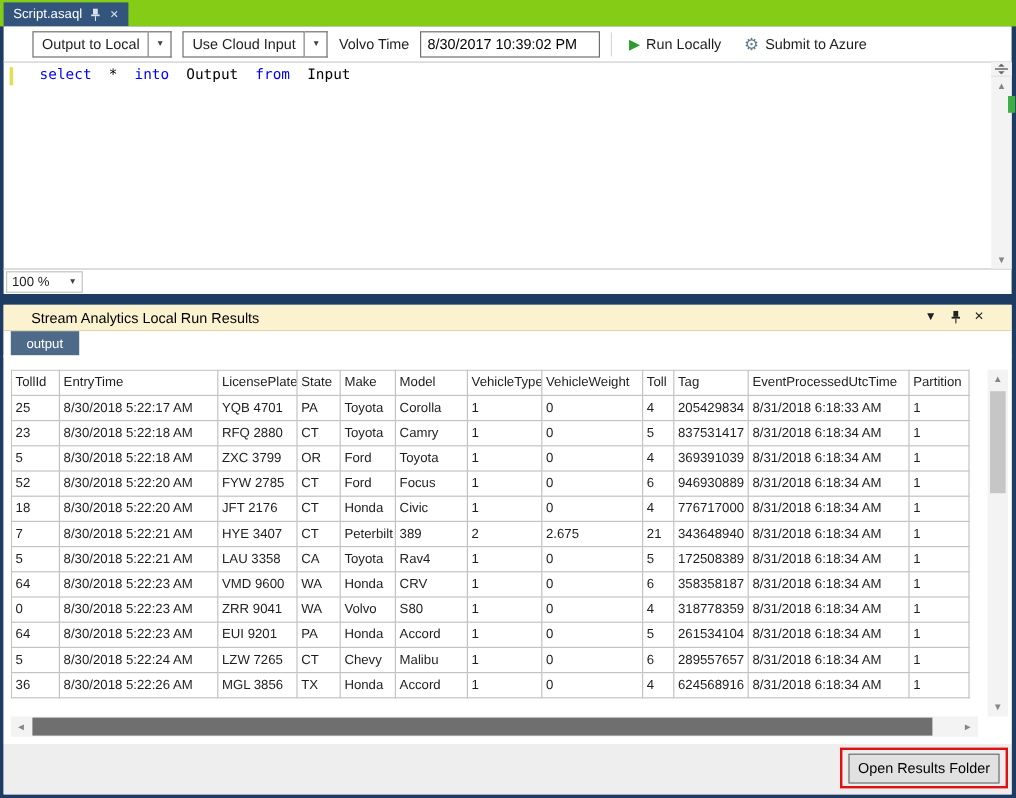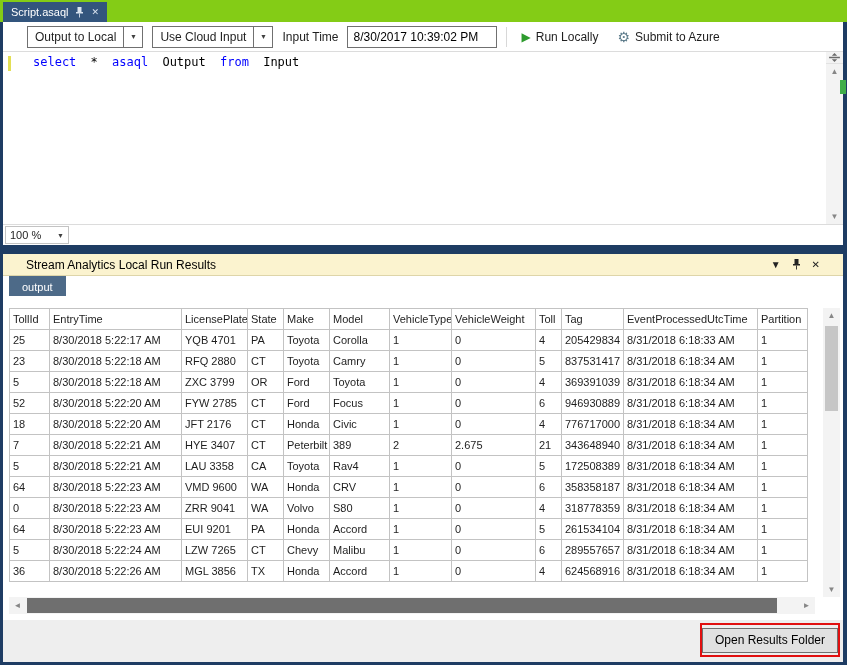--- a/index.html
+++ b/index.html
@@ -77,21 +77,21 @@
   .v-thumb{position:absolute;left:2px;top:18px;width:13px;height:85px;background:#c6c6c6;}
   .h-scroll{position:absolute;left:6px;top:301px;width:806px;height:17px;background:#f3f3f3;}
   .h-btn{position:absolute;top:0;width:17px;height:17px;display:flex;align-items:center;justify-content:center;}
   .h-btn .glyph{font-size:8px;color:#868686;line-height:1;}
   .h-btn.left{left:0;} .h-btn.right{right:0;}
   .h-thumb{position:absolute;left:18px;top:1px;width:750px;height:15px;background:#6f6f6f;}
 
   .bottom-strip{position:absolute;left:0;top:366px;width:840px;height:42px;background:#eeeeee;}
   .red-box{position:absolute;right:3px;top:3px;width:140px;height:34px;border:2px solid #e10f0f;
     box-sizing:border-box;display:flex;align-items:center;justify-content:center;}
-  .open-btn{width:136px;height:25px;background:#e1e1e1;border:1px solid #707070;
+  .open-btn{width:126px;height:25px;background:#e1e1e1;border:1px solid #707070;
     font:12px "Liberation Sans",sans-serif;color:#000;}
 
   svg{display:block;}
 </style>
 </head>
 <body>
 
 <div class="window">
 
   <div class="tabbar">
@@ -114,39 +114,39 @@
       <div class="combo-arrow">
         <span class="tri">▼</span>
       </div>
     </div>
     <div class="combo">
       <div class="combo-text">Use Cloud Input</div>
       <div class="combo-arrow">
         <span class="tri">▼</span>
       </div>
     </div>
-    <span class="lbl">Input Time</span>
+    <span class="lbl">Volvo Time</span>
     <input class="text-input" type="text" value="8/30/2017 10:39:02 PM" style="">
     <div class="tb-sep"></div>
     <div class="tool-btn">
       <span class="play-glyph">▶</span>
       <span>Run Locally</span>
     </div>
     <div class="tool-btn">
       <span class="gear-glyph">⚙</span>
       <span>Submit to Azure</span>
     </div>
   </div>
 
   <div class="editor">
     <div class="change-bar"></div>
     <div class="code-line">
       <span class="kw">select</span>
       <span class="pl">*</span>
-      <span class="kw">asaql</span>
+      <span class="kw">into</span>
       <span class="pl">Output</span>
       <span class="kw">from</span>
       <span class="pl">Input</span>
     </div>
     <div class="ed-scroll">
       <div class="split-grip">
         <svg width="11" height="9" viewBox="0 0 12 10">
           <path fill="#6a6a6a" d="M6 0 9 3H3zM0 4.2h12v1.6H0zM6 10 3 7h6z"></path>
         </svg>
       </div>

